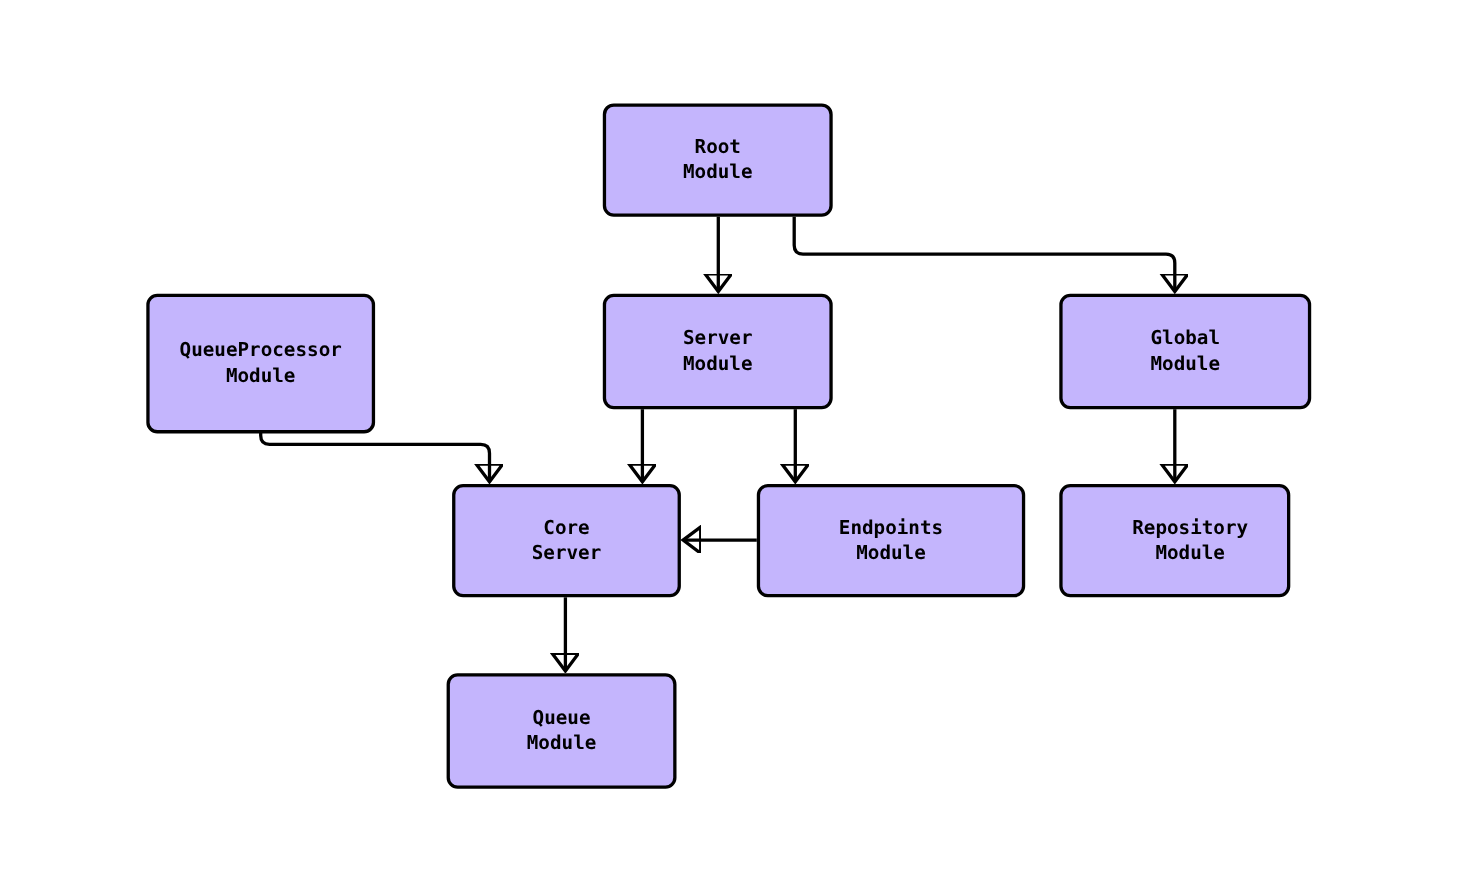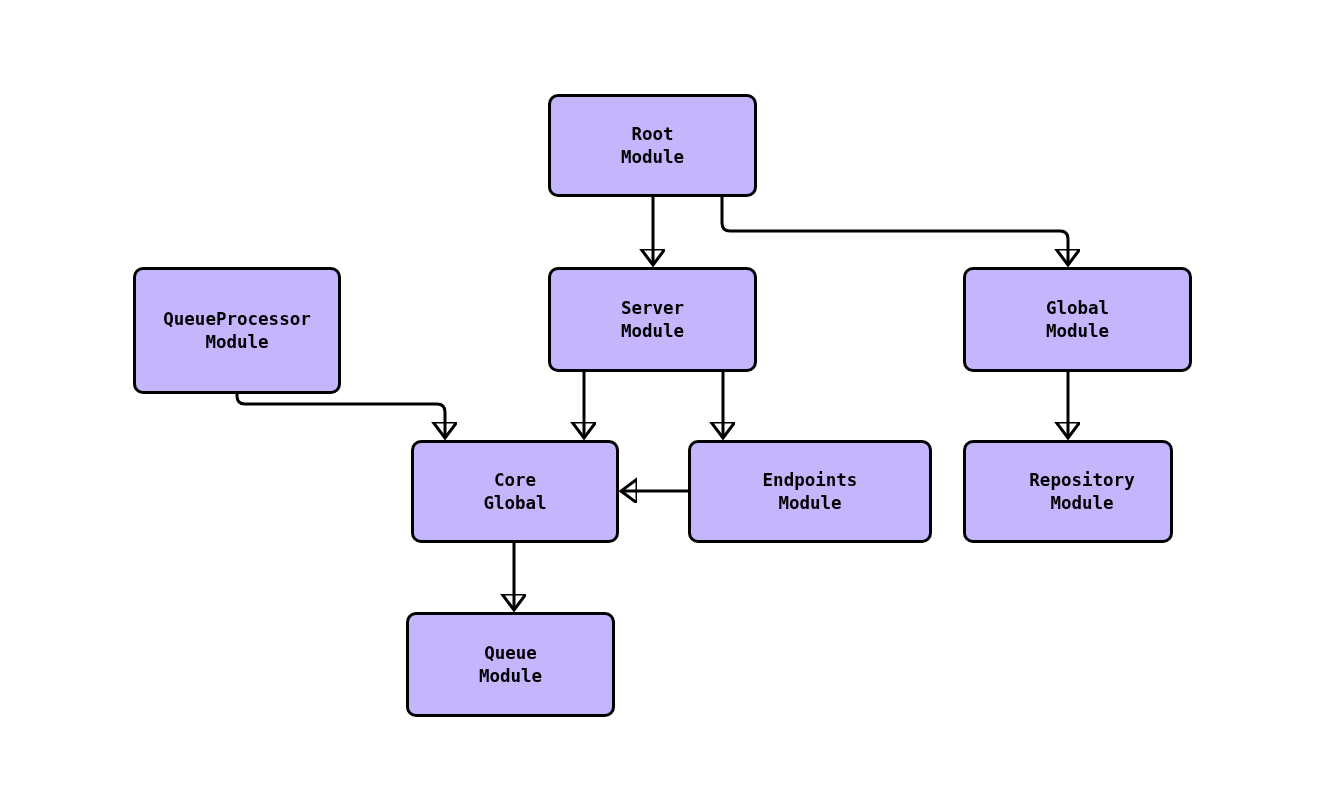--- a/index.html
+++ b/index.html
@@ -76,21 +76,21 @@
 
   <div class="node" id="n-root">Root
 Module</div>
   <div class="node" id="n-queueprocessor">QueueProcessor
 Module</div>
   <div class="node" id="n-server">Server
 Module</div>
   <div class="node" id="n-global">Global
 Module</div>
   <div class="node" id="n-core">Core
-Global</div>
+Server</div>
   <div class="node" id="n-endpoints">Endpoints
 Module</div>
   <div class="node" id="n-repository">Repository
 Module</div>
   <div class="node" id="n-queue">Queue
 Module</div>
 
 </div>
 
 </body></html>

